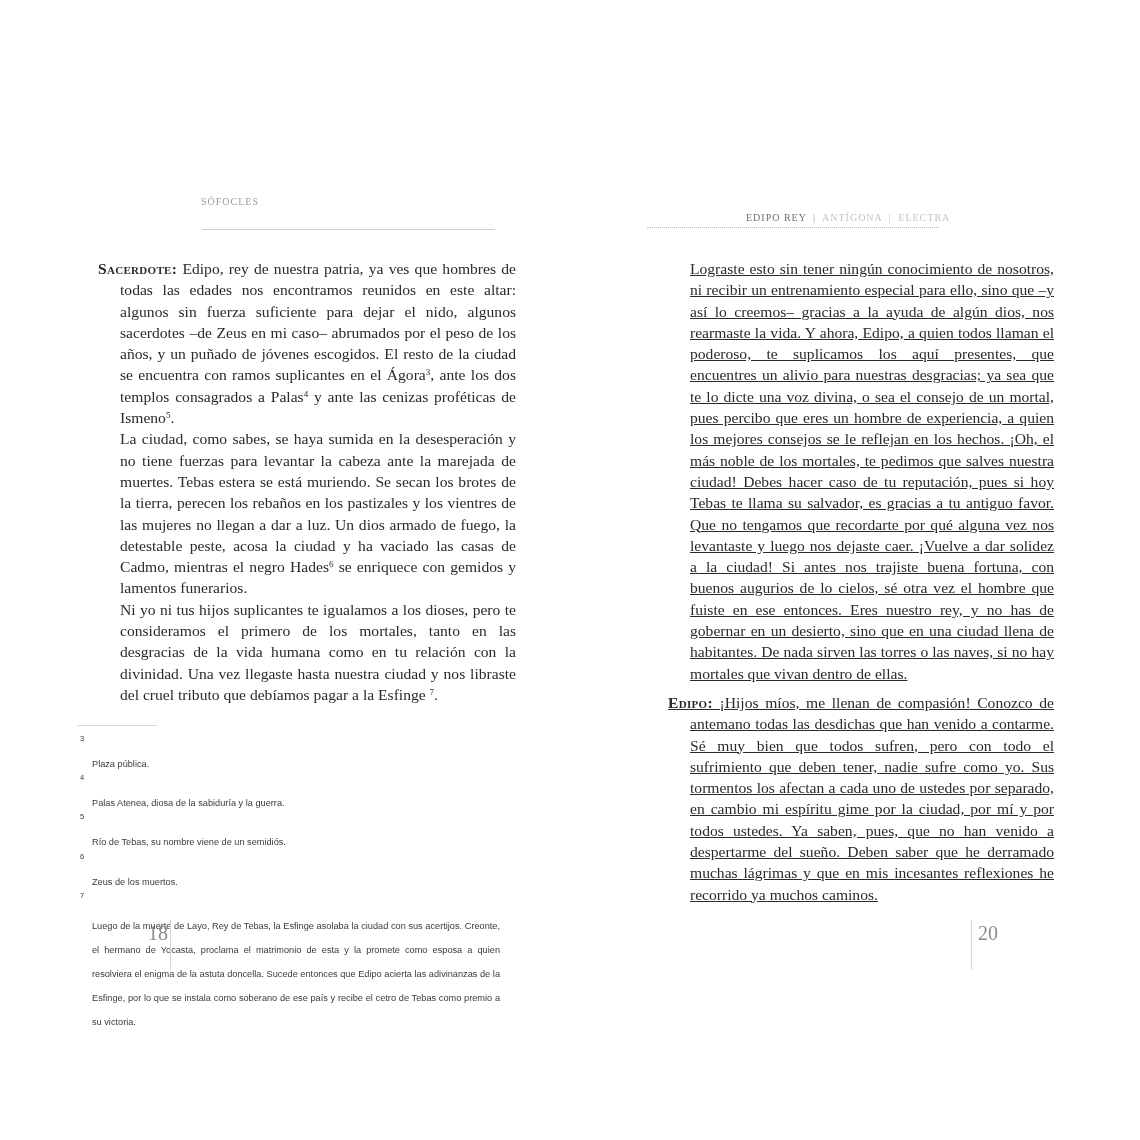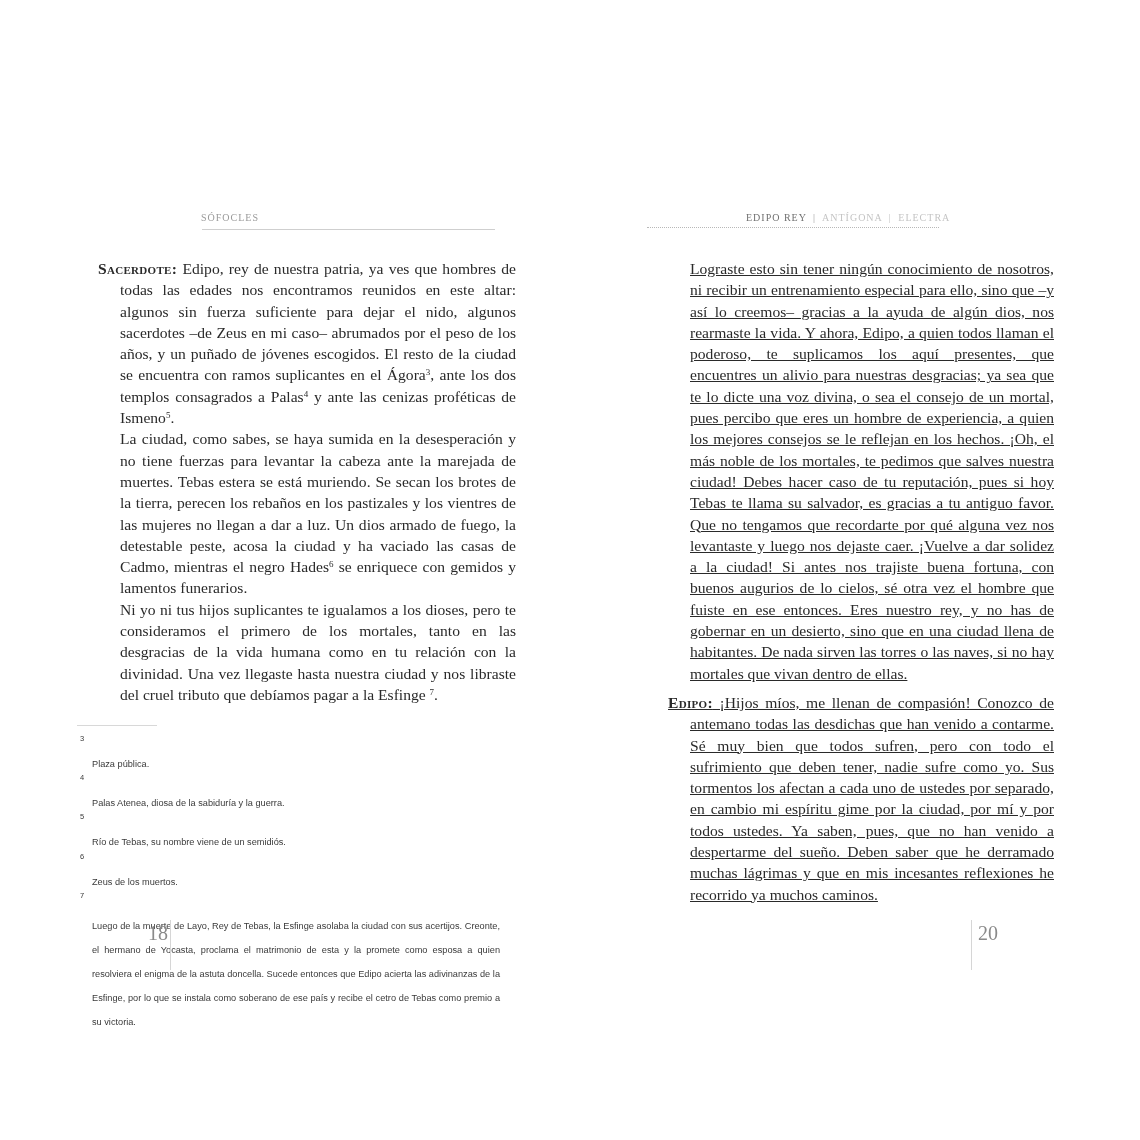--- a/index.html
+++ b/index.html
@@ -2,21 +2,21 @@
 <html><head>
   <meta charset="utf-8">
   <style>
     html, body { margin: 0; padding: 0; background: #ffffff; }
     body { width: 1140px; height: 1140px; position: relative; overflow: hidden; font-family: "Liberation Serif", serif; color: #2a2a2a; }
     .page { position: absolute; top: 0; height: 1140px; }
     .page-left { left: 0; width: 570px; }
     .page-right { left: 570px; width: 570px; }
 
     .running-head { position: absolute; font-size: 10px; letter-spacing: 1px; color: #9a9a9a; text-transform: uppercase; }
-    .head-left { left: 201px; top: 212px; }
+    .head-left { left: 201px; top: 196px; }
     .head-rule-left { position: absolute; left: 202px; top: 229px; width: 293px; height: 1px; background: #cfcfcf; }
 
     .head-right { left: 176px; top: 212px; color: #707070; }
     .head-right .sep { color: #9a9a9a; padding: 0 3px; }
     .head-right .dim { color: #c4c4c4; }
     .head-rule-right { position: absolute; left: 77px; top: 227px; width: 292px; height: 0; border-top: 1px dotted #b8b8b8; }
 
     .text-block { position: absolute; font-size: 15.6px; line-height: 21.3px; text-align: justify; margin-left: 21px; }
     .left-text { left: 77px; top: 258px; width: 418px; }
     .right-text { left: 77px; top: 258px; width: 386px; text-decoration: underline; }

